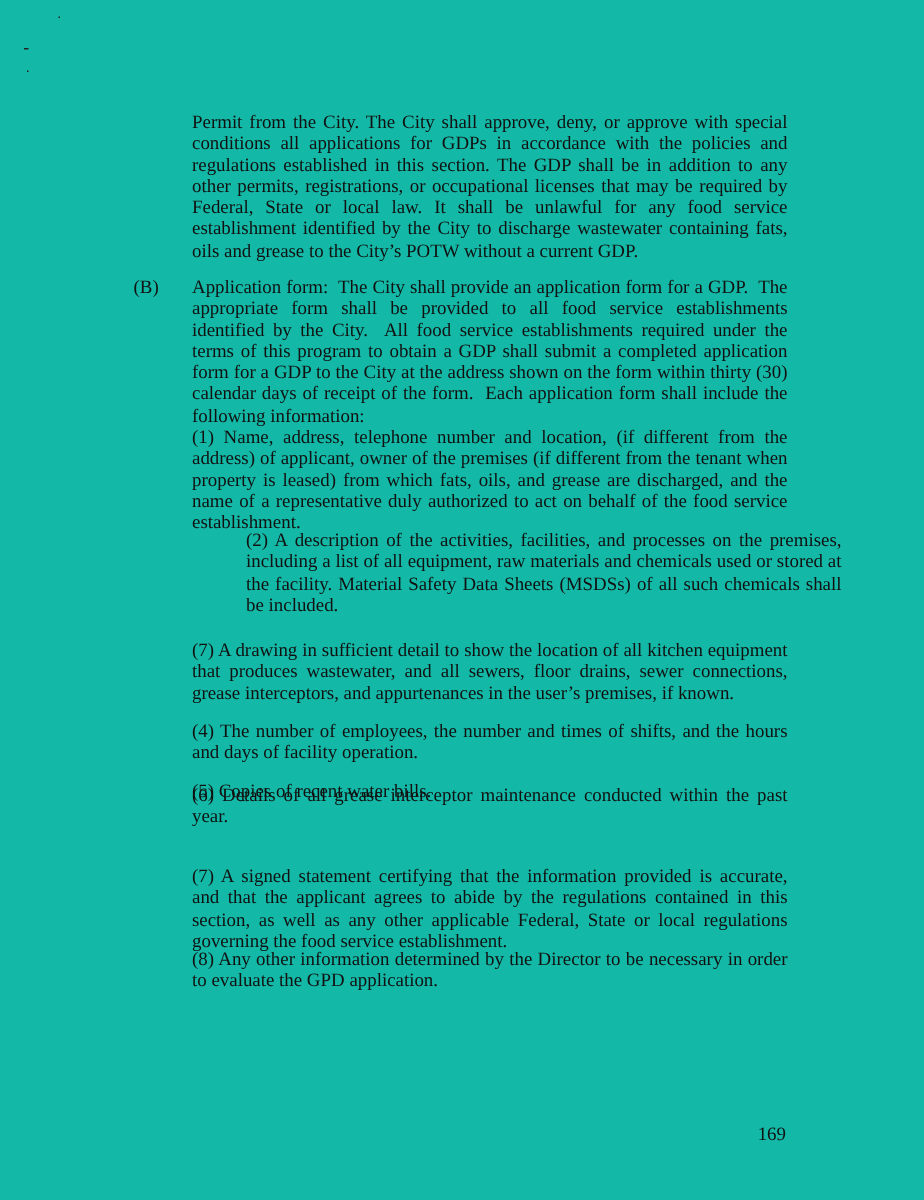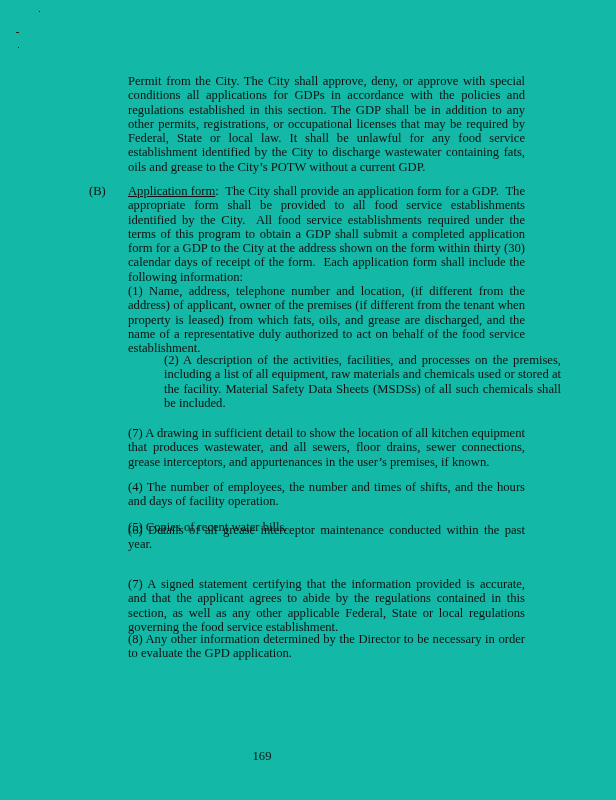--- a/index.html
+++ b/index.html
@@ -40,28 +40,27 @@
   }
   .block.last-left { text-align-last: left; }
 
   .section-label {
     position: absolute;
     left: 89px;
     font-size: 12.6px;
     line-height: 14.3px;
   }
   .section-title {
-    text-decoration: underline;
   }
   .page-number {
     position: absolute;
     left: 0;
     width: 524px;
     top: 749px;
-    text-align: center;
+    text-align: right;
     font-size: 12.6px;
     line-height: 14px;
   }
 </style>
 </head>
 <body>
 
 <div class="page">
 
   <div class="mark mark-dot-1"></div>

